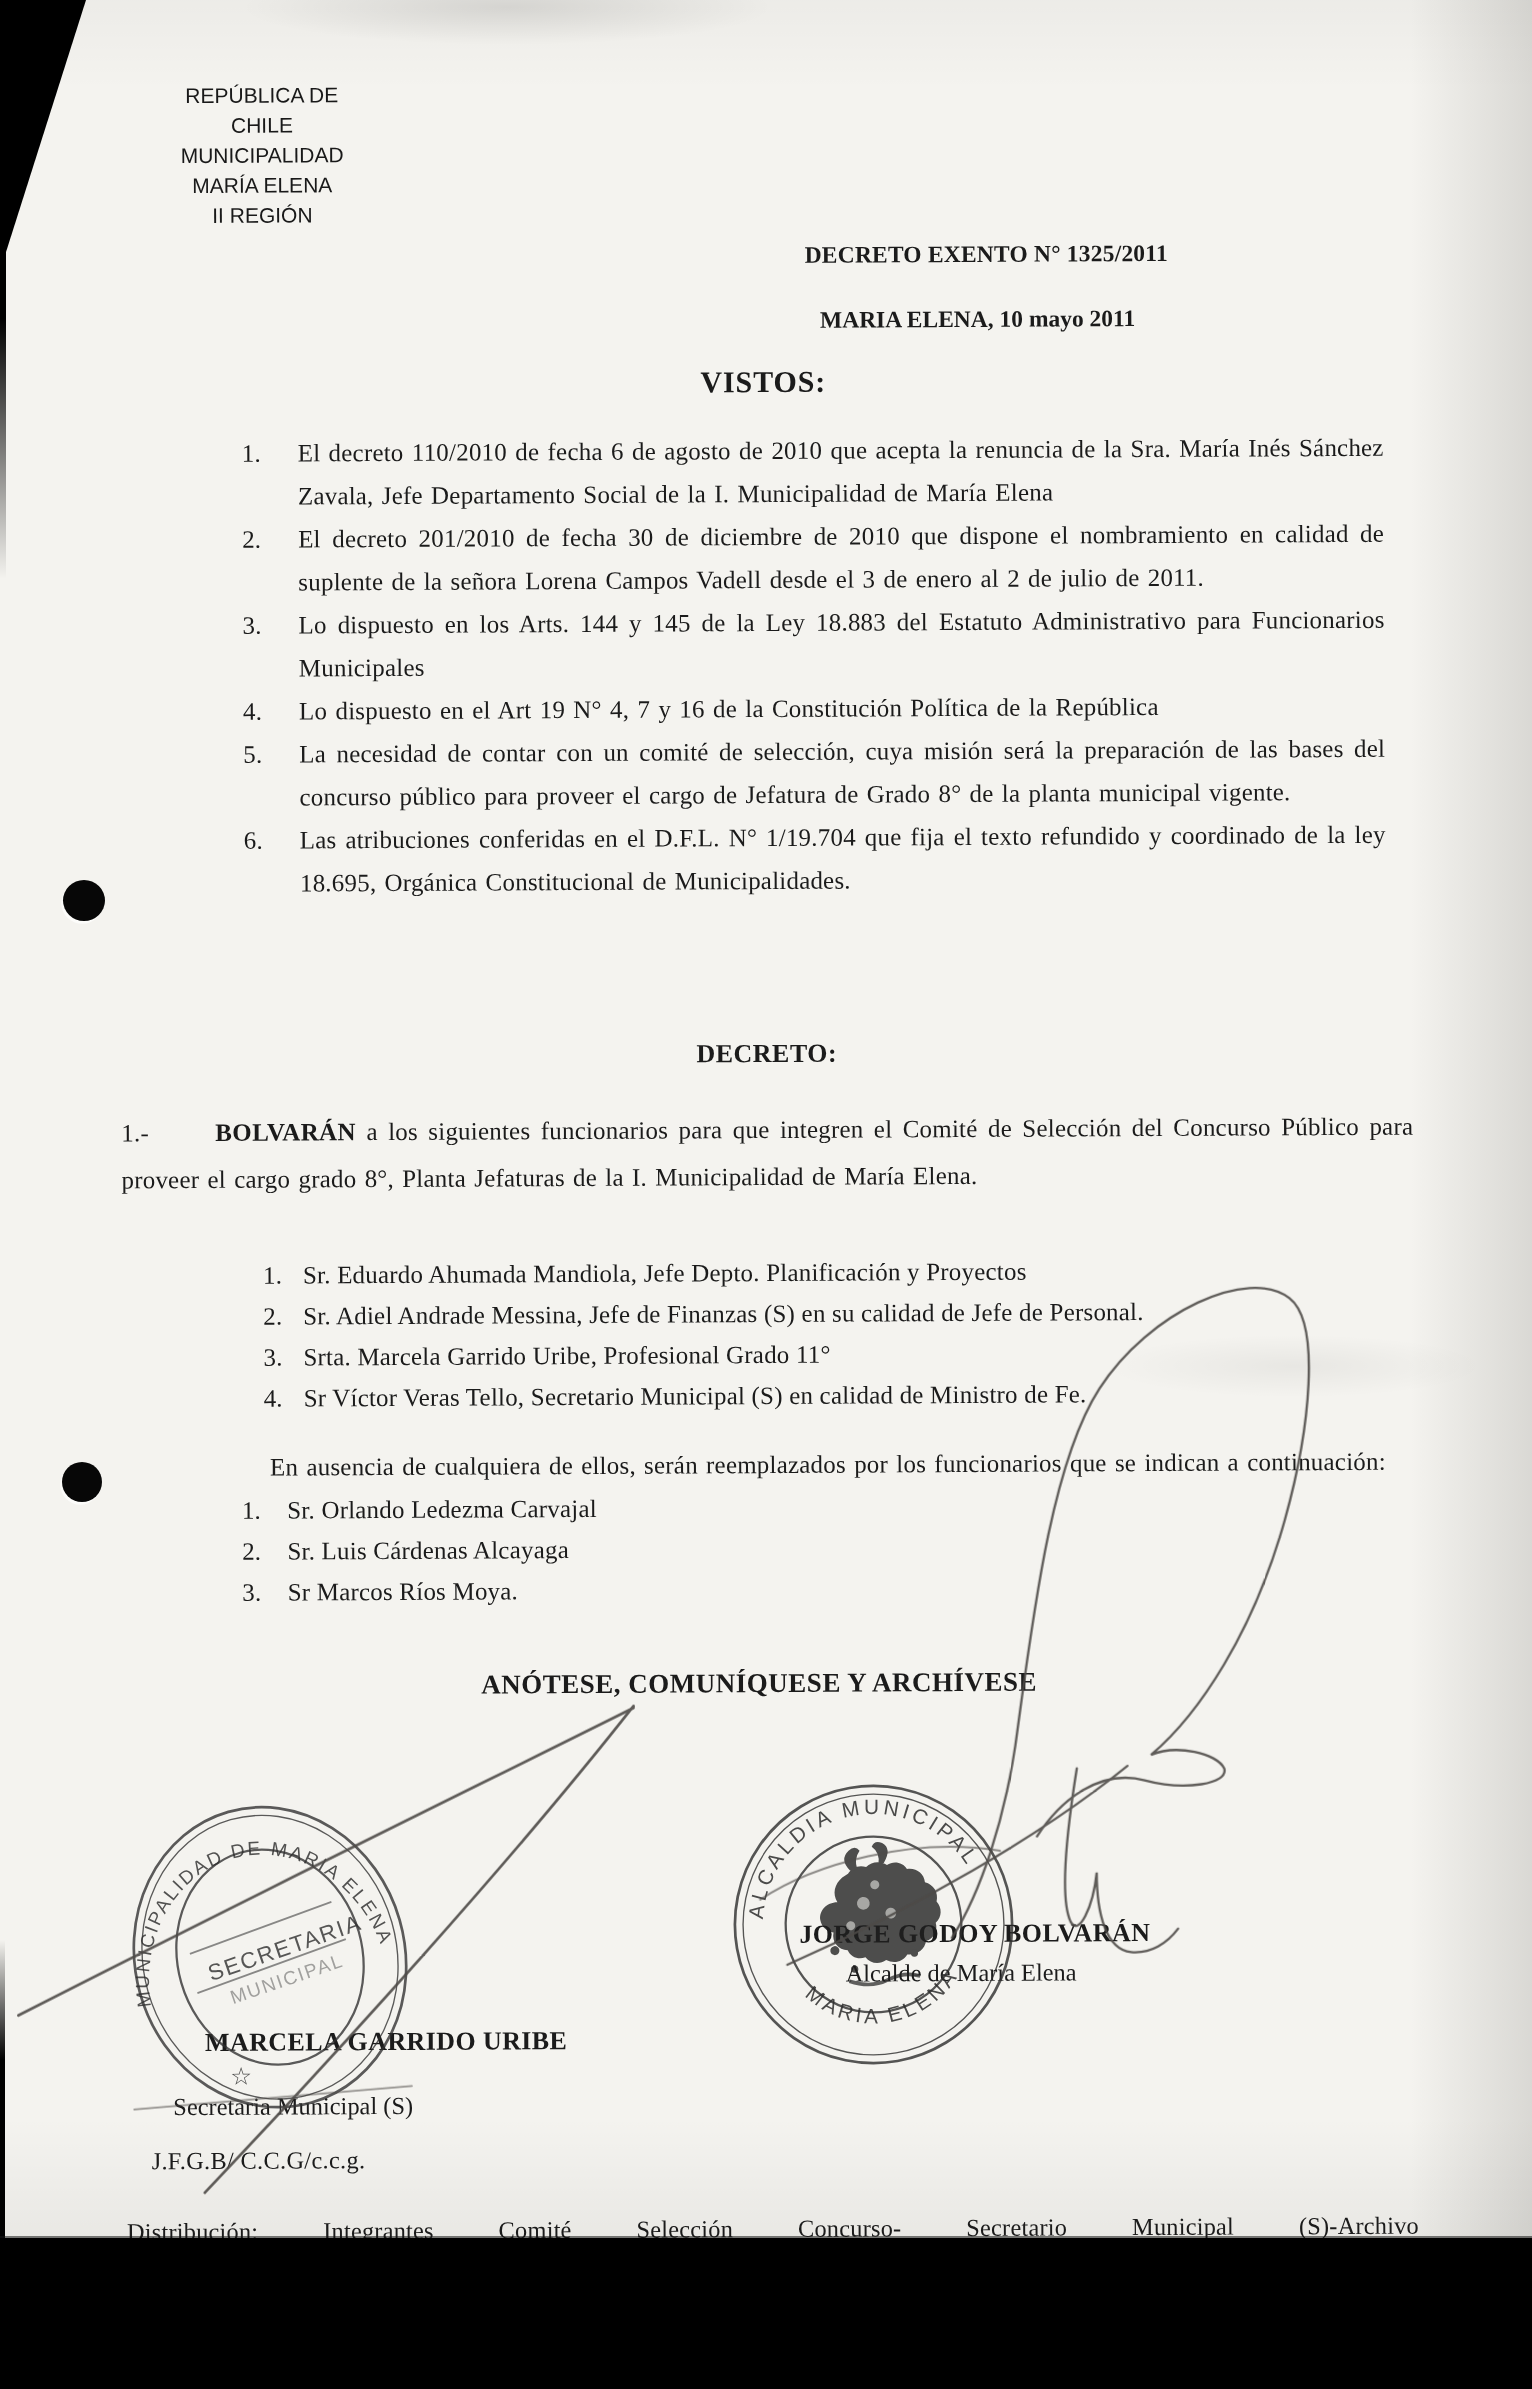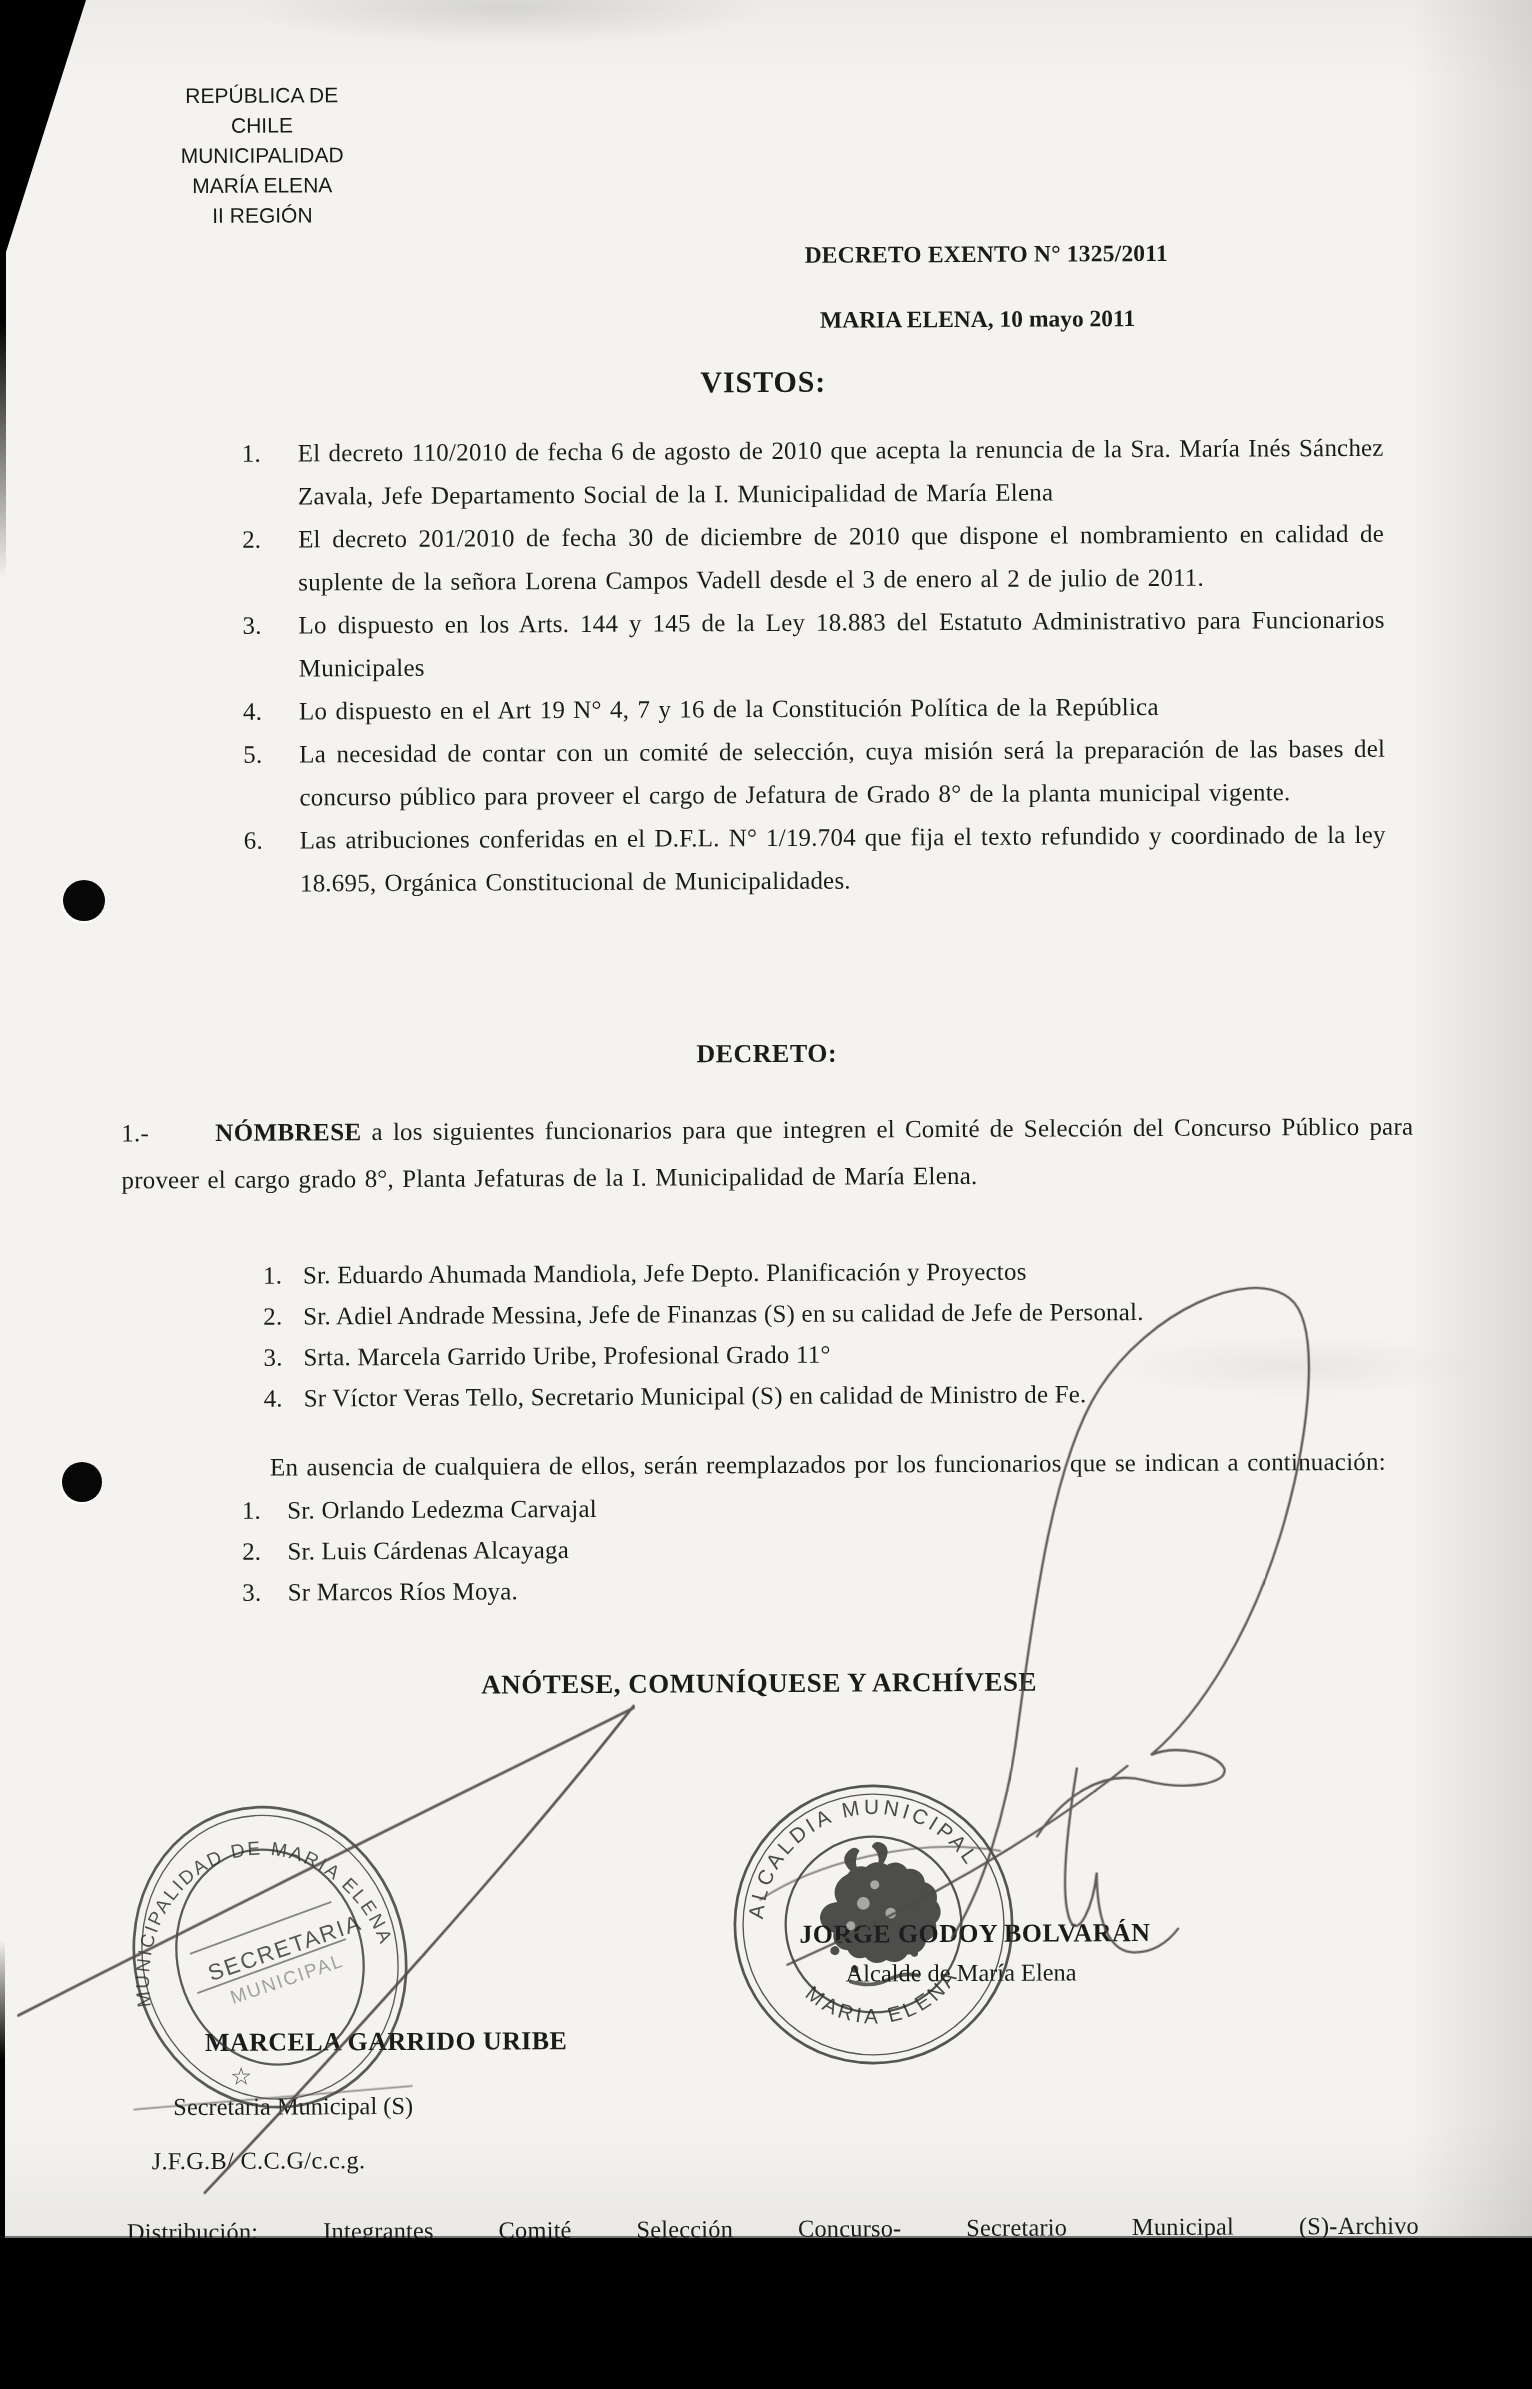--- a/index.html
+++ b/index.html
@@ -114,21 +114,21 @@
         <span class="num">5.</span><span>La necesidad de contar con un comité de selección, cuya misión será la preparación de las bases del concurso público para proveer el cargo de Jefatura de Grado 8° de la planta municipal vigente.</span>
       </div>
       <div class="v-item">
         <span class="num">6.</span><span>Las atribuciones conferidas en el D.F.L. N° 1/19.704 que fija el texto refundido y coordinado de la ley 18.695, Orgánica Constitucional de Municipalidades.</span>
       </div>
     </div>
 
     <div class="decreto-heading">DECRETO:</div>
 
     <p class="article">
-      <span class="art-num">1.-</span><b>NÓMBRESE</b><span> a los siguientes funcionarios para que integren el Comité de Selección del Concurso Público para proveer el cargo grado 8°, Planta Jefaturas de la I. Municipalidad de María Elena.</span>
+      <span class="art-num">1.-</span><b>BOLVARÁN</b><span> a los siguientes funcionarios para que integren el Comité de Selección del Concurso Público para proveer el cargo grado 8°, Planta Jefaturas de la I. Municipalidad de María Elena.</span>
     </p>
 
     <div class="committee">
       <div class="c-item">
         <span class="num">1.</span><span>Sr. Eduardo Ahumada Mandiola, Jefe Depto. Planificación y Proyectos</span>
       </div>
       <div class="c-item">
         <span class="num">2.</span><span>Sr. Adiel Andrade Messina, Jefe de Finanzas (S) en su calidad de Jefe de Personal.</span>
       </div>
       <div class="c-item">

